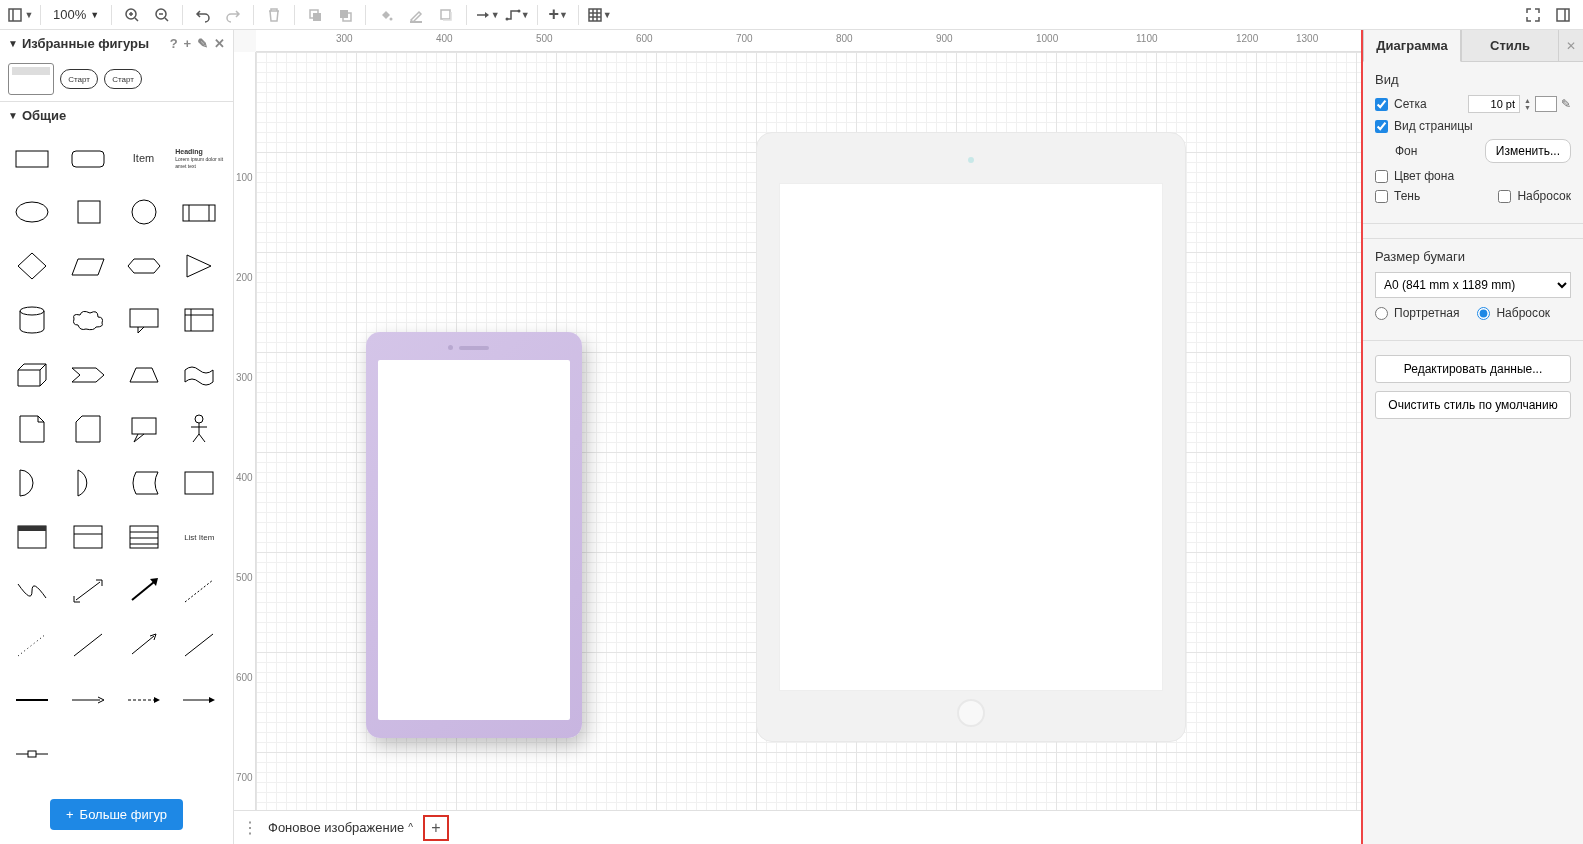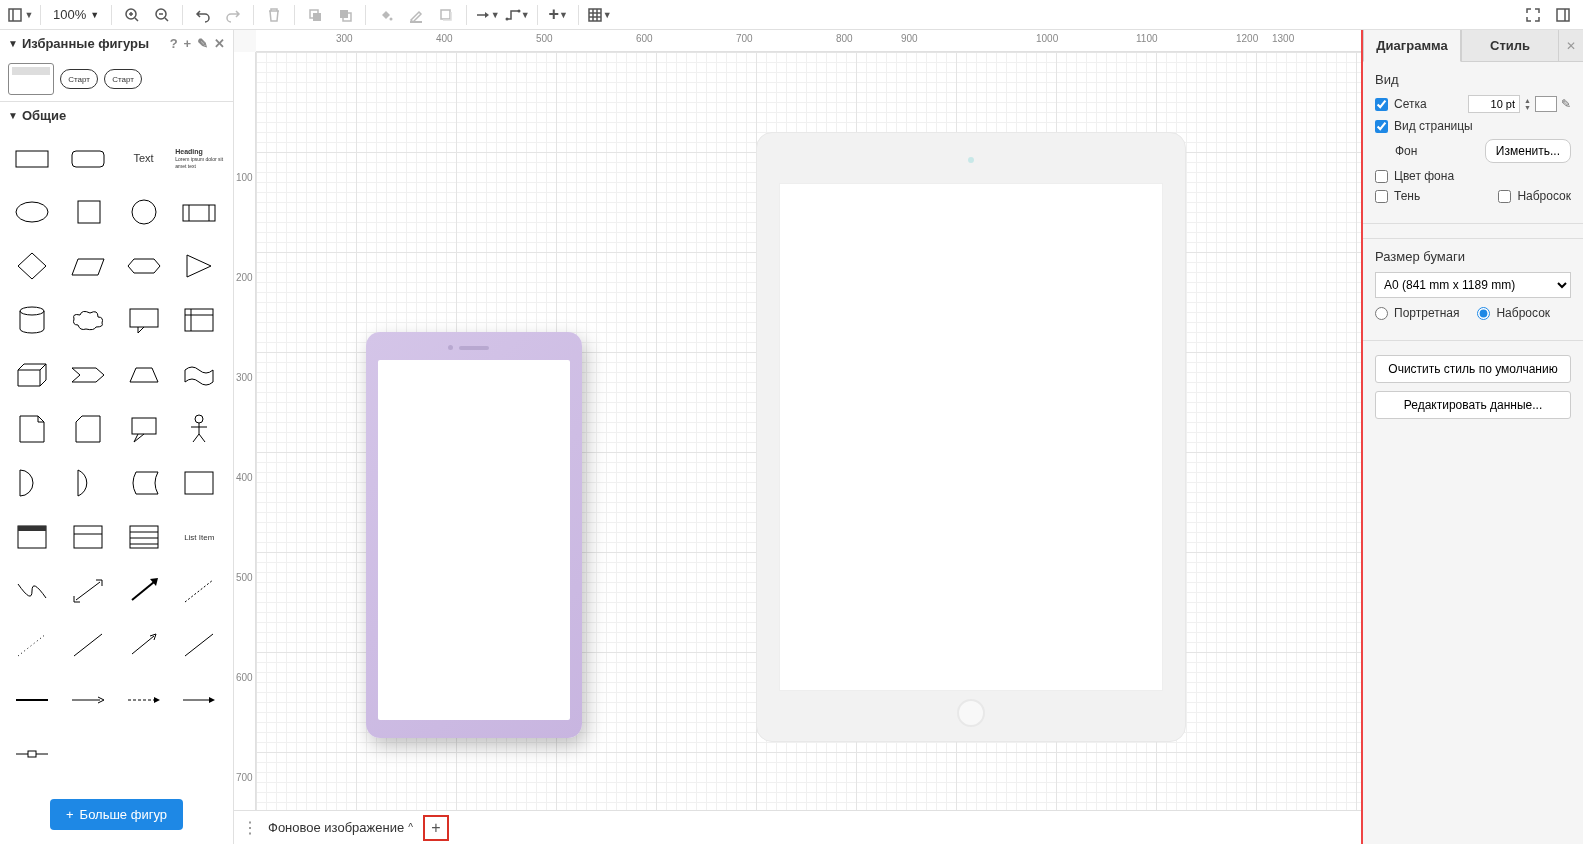--- a/index.html
+++ b/index.html
@@ -237,21 +237,21 @@
         <div class="shape-cell">
             <svg viewBox="0 0 40 34">
               <rect x="4" y="10" width="32" height="16" fill="none" stroke="#000"></rect>
             </svg>
           </div>
         <div class="shape-cell">
             <svg viewBox="0 0 40 34">
               <rect x="4" y="10" width="32" height="16" rx="4" fill="none" stroke="#000"></rect>
             </svg>
           </div>
-        <div class="shape-cell shape-text">Text</div>
+        <div class="shape-cell shape-text">Item</div>
         <div class="shape-cell">
             <div style="font-size:7px;line-height:1"><b>Heading</b><br><span style="font-size:5px">Lorem ipsum dolor sit amet text</span></div>
           </div>
         <div class="shape-cell">
             <svg viewBox="0 0 40 34">
               <ellipse cx="20" cy="17" rx="16" ry="10" fill="none" stroke="#000"></ellipse>
             </svg>
           </div>
         <div class="shape-cell">
             <svg viewBox="0 0 40 34">
@@ -481,25 +481,25 @@
     </div>
 
     <div class="canvas-wrap">
       <div class="ruler-h">
         <span class="ruler-tick" style="left:80px">300</span>
         <span class="ruler-tick" style="left:180px">400</span>
         <span class="ruler-tick" style="left:280px">500</span>
         <span class="ruler-tick" style="left:380px">600</span>
         <span class="ruler-tick" style="left:480px">700</span>
         <span class="ruler-tick" style="left:580px">800</span>
-        <span class="ruler-tick" style="left:645px">900</span>
+        <span class="ruler-tick" style="left:680px">900</span>
         <span class="ruler-tick" style="left:780px">1000</span>
         <span class="ruler-tick" style="left:880px">1100</span>
         <span class="ruler-tick" style="left:980px">1200</span>
-        <span class="ruler-tick" style="left:1016px">1300</span>
+        <span class="ruler-tick" style="left:1040px">1300</span>
       </div>
       <div class="canvas-row">
         <div class="ruler-v">
           <span class="ruler-tick" style="top:120px">100</span>
           <span class="ruler-tick" style="top:220px">200</span>
           <span class="ruler-tick" style="top:320px">300</span>
           <span class="ruler-tick" style="top:420px">400</span>
           <span class="ruler-tick" style="top:520px">500</span>
           <span class="ruler-tick" style="top:620px">600</span>
           <span class="ruler-tick" style="top:720px">700</span>
@@ -591,17 +591,17 @@
               <input type="radio" name="orient" style="">
               <span>Портретная</span>
             </label>
           <label style="margin-left:12px">
               <input type="radio" name="orient" checked="" style="">
               <span>Набросок</span>
             </label>
         </div>
       </div>
       <div class="rp-divider"></div>
+      <button class="rp-full-btn">Редактировать данные...</button>
       <button class="rp-full-btn">Очистить стиль по умолчанию</button>
-      <button class="rp-full-btn">Редактировать данные...</button>
     </div>
   </div>
 </div>
 
 </body></html>

